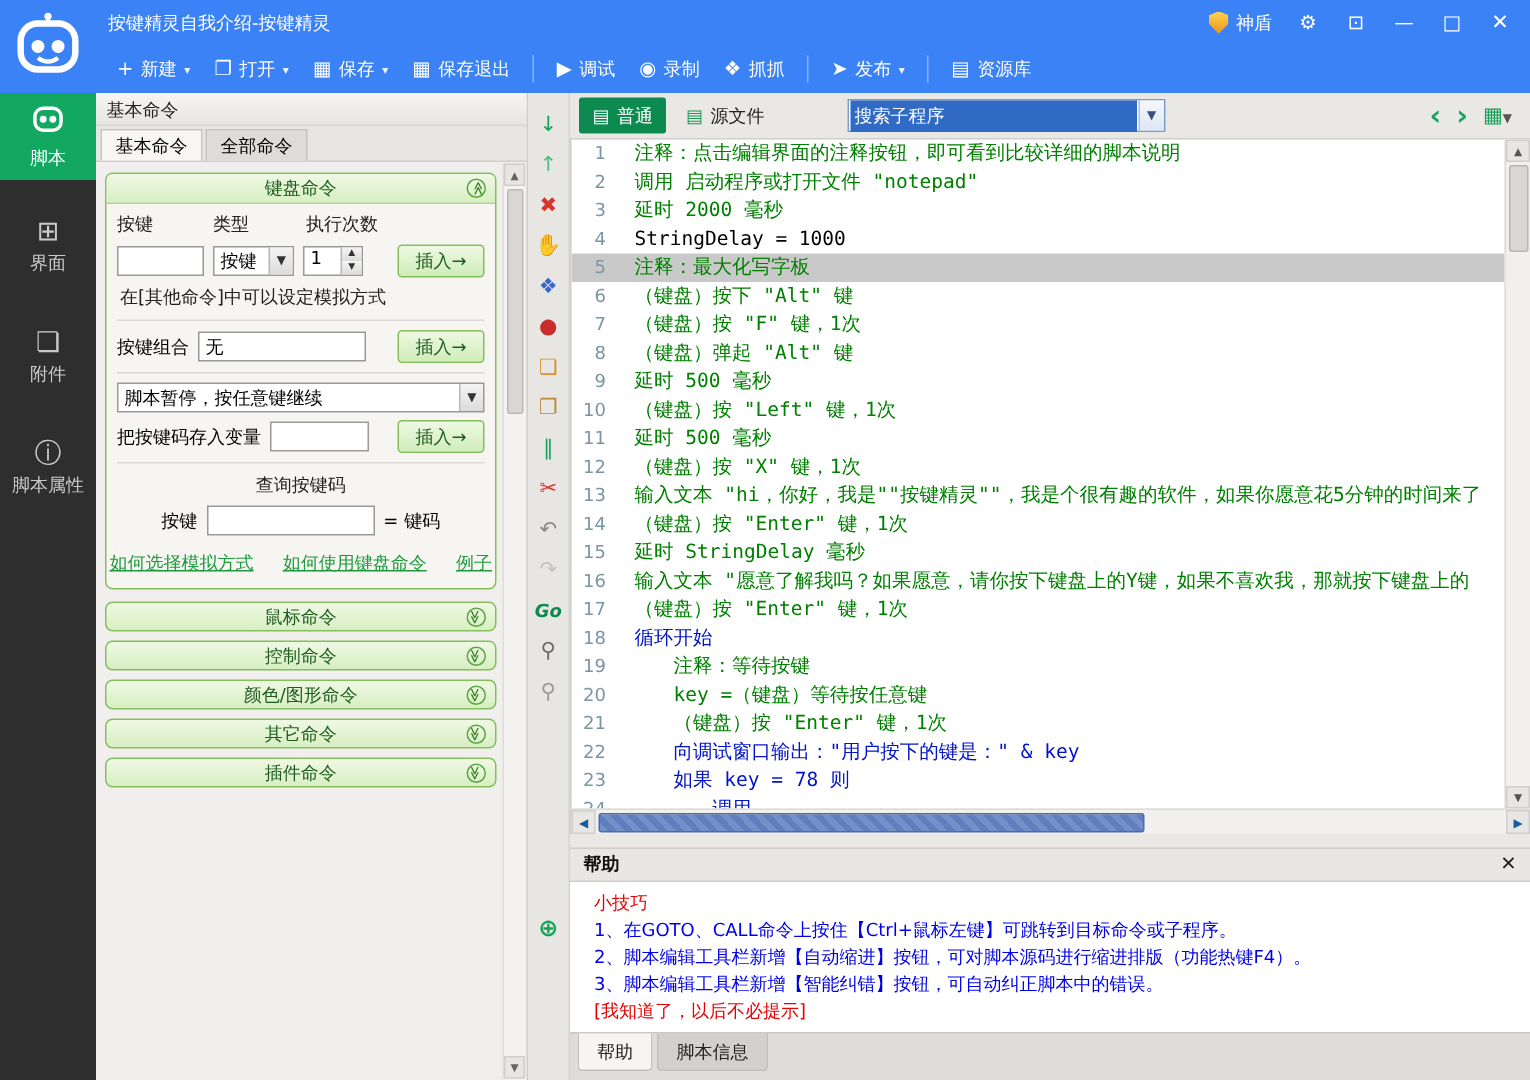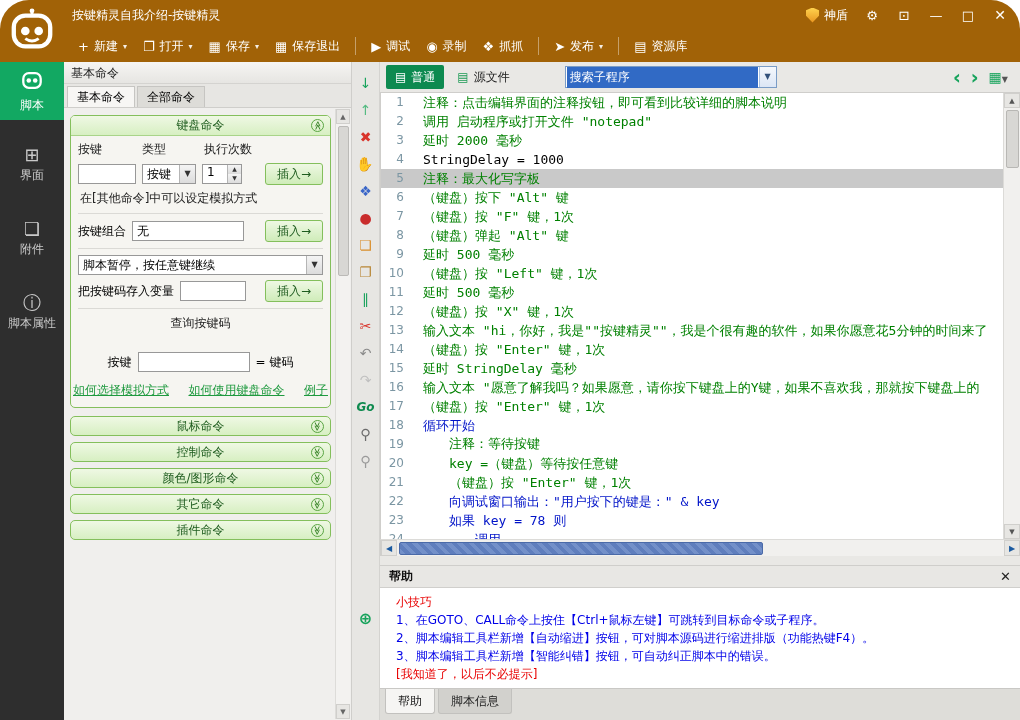--- a/index.html
+++ b/index.html
@@ -1,18 +1,18 @@
 <!DOCTYPE html>
 <html><head>
 <meta charset="utf-8">
 <style>
   *{margin:0;padding:0;box-sizing:border-box;}
   html,body{width:1020px;height:720px;overflow:hidden;}
   body{font-family:"DejaVu Sans","Liberation Sans",sans-serif;font-size:12px;background:#fff;}
-  .app{position:relative;width:1020px;height:720px;background:#a16207;border-radius:29px;}
+  .app{position:relative;width:1020px;height:720px;background:#3b82f6;}
 
   
   .titlebar{height:30px;display:flex;align-items:center;color:#fff;padding-left:72px;position:relative;}
   .logo{position:absolute;left:9px;top:7px;width:48px;height:48px;z-index:5;}
   .win-title{font-size:12px;}
   .title-right{margin-left:auto;display:flex;align-items:center;gap:16px;padding-right:12px;}
   .shield-wrap{display:flex;align-items:center;gap:5px;cursor:pointer;}
   .shield-shape{width:13px;height:15px;background:linear-gradient(#ffd24d,#e8941f);clip-path:polygon(50% 0,100% 18%,100% 55%,50% 100%,0 55%,0 18%);display:inline-block;}
   .tb-ic{cursor:pointer;font-size:13px;width:16px;text-align:center;}
   .tb-ic.close{font-size:14px;}
@@ -61,21 +61,21 @@
   .sel{height:20px;border:1px solid #989898;background:#fff;display:flex;align-items:center;cursor:pointer;}
   .sel .sval{flex:1;padding:0 4px;overflow:hidden;white-space:nowrap;}
   .sel .sarr{width:16px;height:100%;background:linear-gradient(#f4f4f4,#dcdcdc);border-left:1px solid #b5b5b5;text-align:center;font-size:8px;line-height:18px;color:#333;flex:none;}
   .spin{height:20px;width:40px;border:1px solid #989898;background:#fff;display:flex;}
   .spin .sval{flex:1;padding:0 4px;}
   .spin .sbtns{width:14px;display:flex;flex-direction:column;border-left:1px solid #b5b5b5;}
   .spin .sbtns span{flex:1;font-size:6px;line-height:8px;text-align:center;background:linear-gradient(#f4f4f4,#dcdcdc);color:#333;cursor:pointer;}
   .insert-btn{height:22px;padding:0 11px;border:1px solid #84bf5c;border-radius:3px;background:linear-gradient(#eef8e3,#cfecb9);color:#1e5c1e;cursor:pointer;font-size:12px;margin-left:auto;font-family:inherit;text-align:right;}
   .kb-note{margin:3px 9px;color:#222;font-size:12px;}
   .kb-div{border:none;border-top:1px solid #dbdad6;margin:6px 7px;}
-  .kb-center{text-align:center;margin:4px 0 20px;color:#222;}
+  .kb-center{text-align:center;margin:4px 0 5px;color:#222;}
   .kb-links{display:flex;gap:9px;justify-content:space-between;margin:10px 2px 8px;white-space:nowrap;}
   .kb-link{color:#1f9a3f;text-decoration:underline;cursor:pointer;font-size:12px;}
 
   .panel-vscroll{position:absolute;right:1px;top:47px;bottom:1px;width:15px;background:#f3f2f0;border-left:1px solid #dddcd9;display:flex;flex-direction:column;align-items:center;}
   .ps-btn{width:100%;height:15px;background:#e7e6e3;border:1px solid #d0cfcc;font-size:7px;line-height:14px;text-align:center;color:#666;cursor:pointer;flex:none;}
   .ps-thumb{width:11px;height:150px;background:#d8d7d4;border:1px solid #bbbab7;border-radius:2px;margin-top:2px;cursor:pointer;}
   .ps-bot{margin-top:auto;}
 
   
   .icon-strip{width:28px;flex:none;background:#e7e6e3;border-right:1px solid #d4d3d0;display:flex;flex-direction:column;align-items:center;padding-top:12px;gap:9px;}
@@ -386,21 +386,21 @@
             <div class="cl"><span class="ln">9</span><span class="ct c-green" style="padding-left: 10px;">延时 500 毫秒</span></div>
             <div class="cl"><span class="ln">10</span><span class="ct c-green" style="padding-left: 10px;">（键盘）按 "Left" 键，1次</span></div>
             <div class="cl"><span class="ln">11</span><span class="ct c-green" style="padding-left: 10px;">延时 500 毫秒</span></div>
             <div class="cl"><span class="ln">12</span><span class="ct c-green" style="padding-left: 10px;">（键盘）按 "X" 键，1次</span></div>
             <div class="cl"><span class="ln">13</span><span class="ct c-green" style="padding-left: 10px;">输入文本 "hi，你好，我是""按键精灵""，我是个很有趣的软件，如果你愿意花5分钟的时间来了</span></div>
             <div class="cl"><span class="ln">14</span><span class="ct c-green" style="padding-left: 10px;">（键盘）按 "Enter" 键，1次</span></div>
             <div class="cl"><span class="ln">15</span><span class="ct c-green" style="padding-left: 10px;">延时 StringDelay 毫秒</span></div>
             <div class="cl"><span class="ln">16</span><span class="ct c-green" style="padding-left: 10px;">输入文本 "愿意了解我吗？如果愿意，请你按下键盘上的Y键，如果不喜欢我，那就按下键盘上的</span></div>
             <div class="cl"><span class="ln">17</span><span class="ct c-green" style="padding-left: 10px;">（键盘）按 "Enter" 键，1次</span></div>
             <div class="cl"><span class="ln">18</span><span class="ct c-blue" style="padding-left: 10px;">循环开始</span></div>
-            <div class="cl"><span class="ln">19</span><span class="ct c-green" style="padding-left: 36px; font-family: Liberation Mono, monospace;">注释：等待按键</span></div>
+            <div class="cl"><span class="ln">19</span><span class="ct c-green" style="padding-left: 36px;">注释：等待按键</span></div>
             <div class="cl"><span class="ln">20</span><span class="ct c-green" style="padding-left: 36px;">key =（键盘）等待按任意键</span></div>
             <div class="cl"><span class="ln">21</span><span class="ct c-green" style="padding-left: 36px;">（键盘）按 "Enter" 键，1次</span></div>
             <div class="cl"><span class="ln">22</span><span class="ct c-blue" style="padding-left: 36px;">向调试窗口输出："用户按下的键是：" &amp; key</span></div>
             <div class="cl"><span class="ln">23</span><span class="ct c-blue" style="padding-left: 36px;">如果 key = 78 则</span></div>
             <div class="cl"><span class="ln">24</span><span class="ct c-blue" style="padding-left: 62px;">调用</span></div>
           </div>
         <div class="vscroll">
           <span class="vs-btn">▲</span>
           <span class="vs-thumb"></span>
           <span class="vs-btn vs-bot">▼</span>

